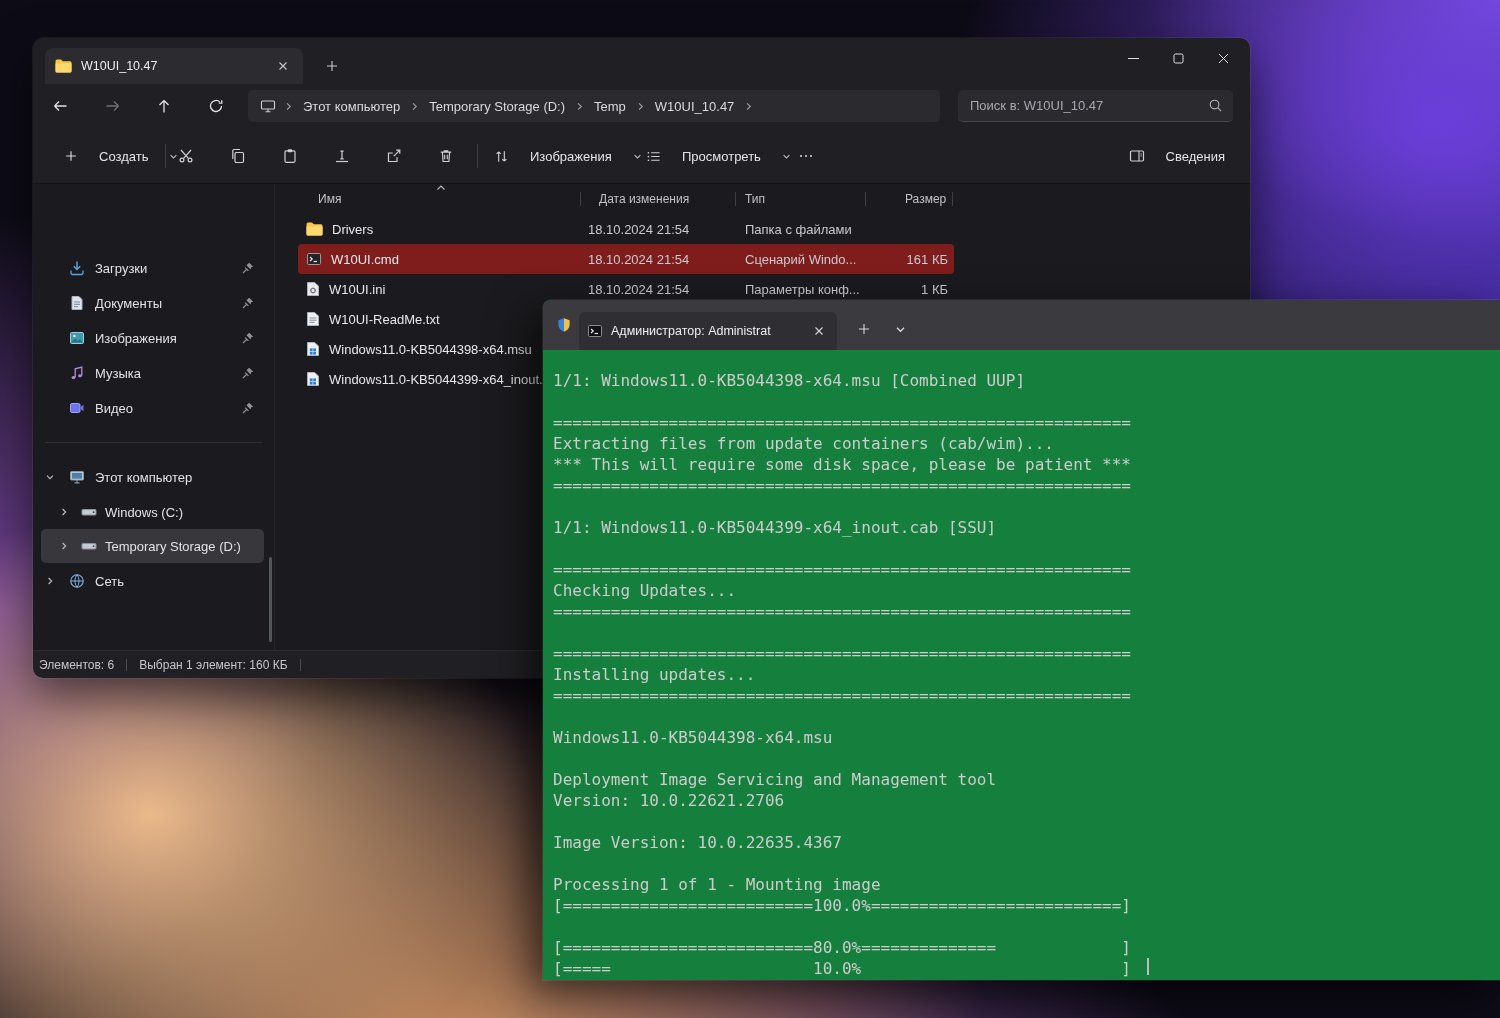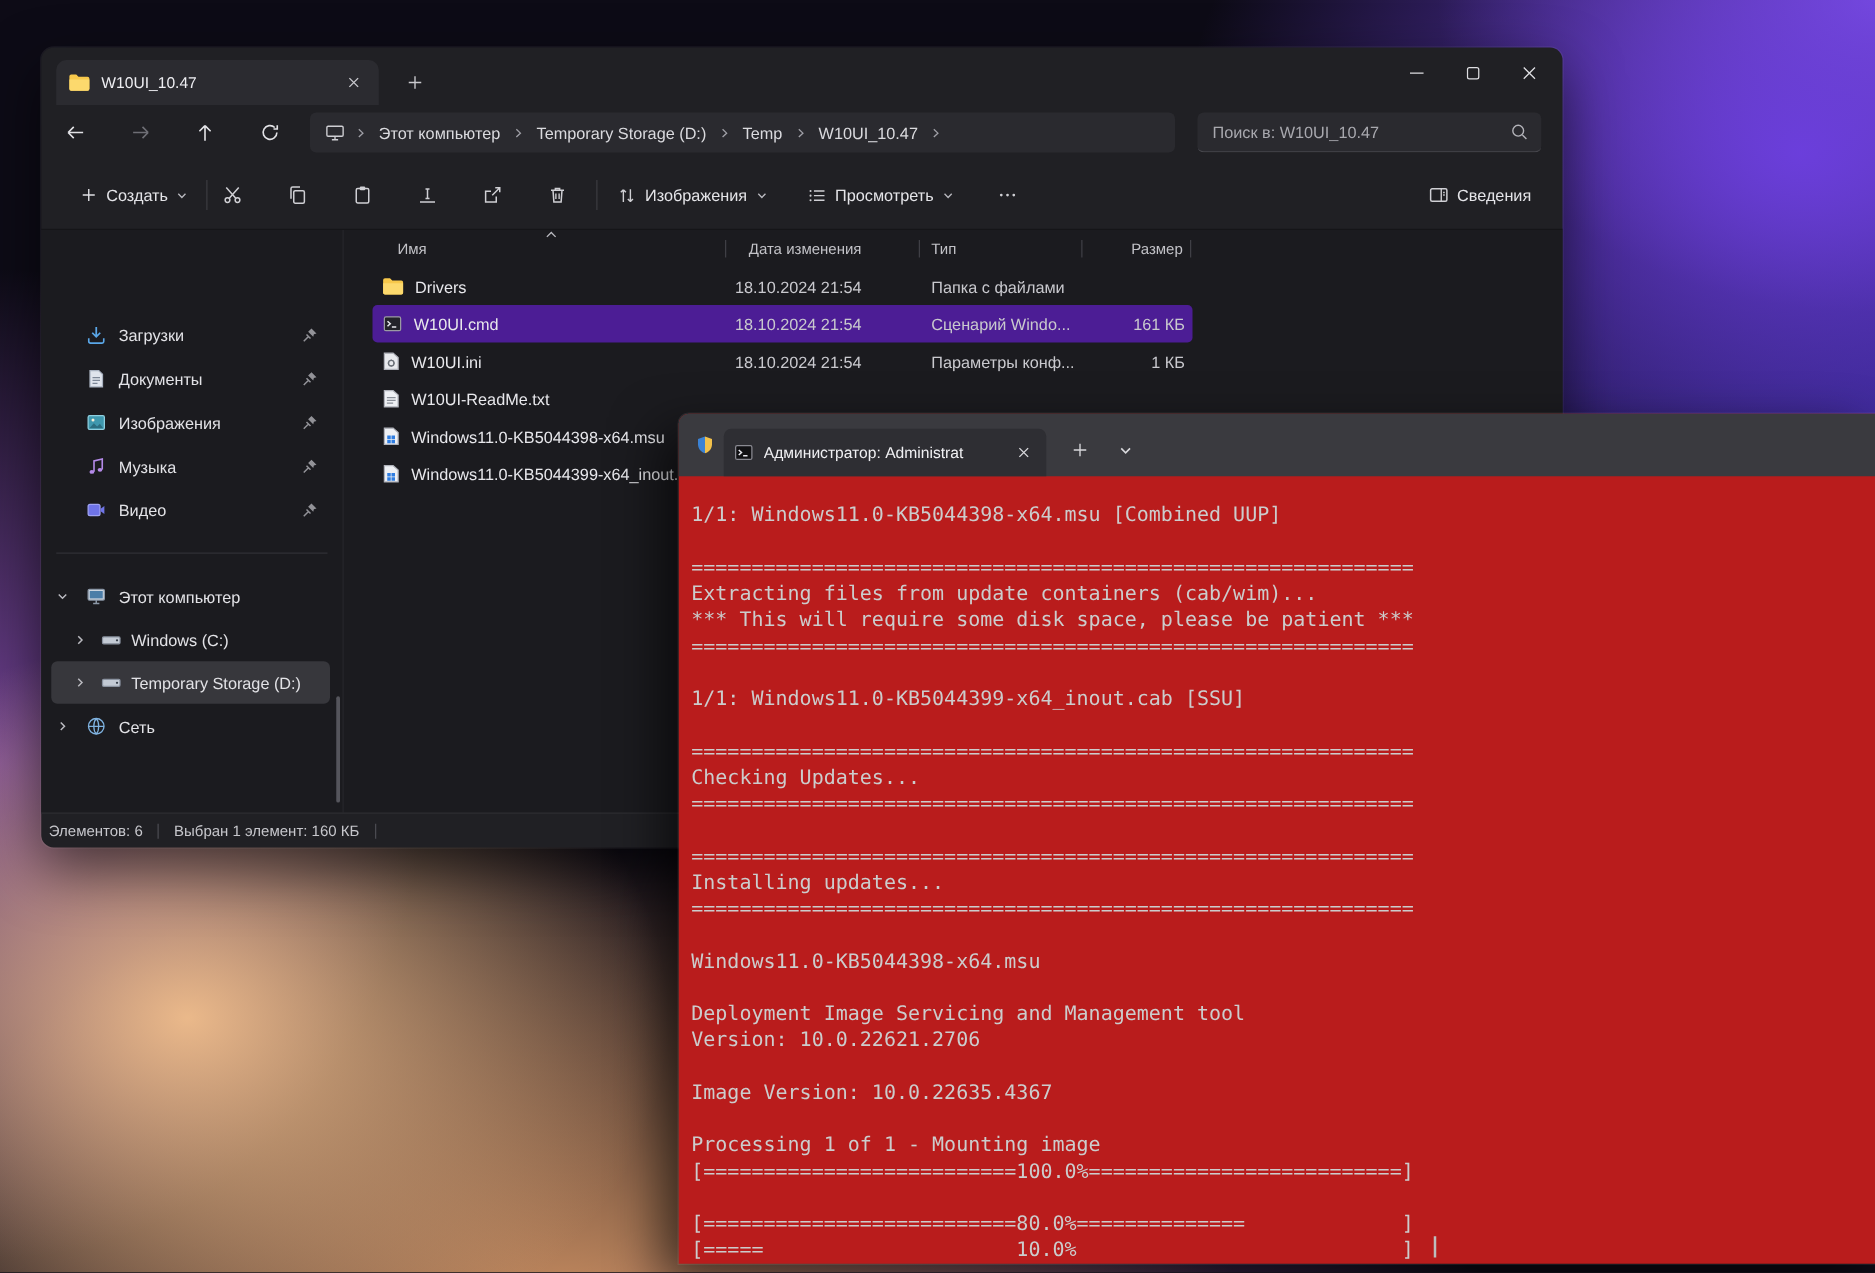--- a/index.html
+++ b/index.html
@@ -55,21 +55,21 @@
     background:#2a2a2f; border-radius:5px; border-bottom:1px solid #46464c;
   }
   .searchbox input {
     width:100%; height:100%; background:transparent; border:none; outline:none;
     color:#a8a8ae; font:13px "Liberation Sans","DejaVu Sans",sans-serif; padding:0 32px 0 12px;
   }
   .searchbox input::placeholder { color:#a8a8ae; opacity:1; }
   .search-ic { position:absolute; right:10px; top:8px; }
 
   .ex-toolbar { position:absolute; left:0; top:90px; right:0; height:56px; border-bottom:1px solid #151518; }
-  .tb-btn { position:absolute; top:10px; height:36px; display:flex; align-items:center; gap:7px; padding:0 9px; border-radius:5px; color:#e4e4e8; }
+  .tb-btn { position:absolute; top:10px; height:36px; display:flex; align-items:center; gap:21px; padding:0 9px; border-radius:5px; color:#e4e4e8; }
   .tb-ic { position:absolute; top:10px; width:34px; height:36px; display:flex; align-items:center; justify-content:center; border-radius:5px; }
   .tb-sep { position:absolute; top:16px; width:1px; height:24px; background:#3a3a3f; }
 
   .ex-body { position:absolute; left:0; top:146px; right:0; bottom:28px; background:#1b1b1f; }
   .ex-sidebar { position:absolute; left:0; top:0; width:242px; bottom:0; border-right:1px solid #26262b; }
   .sb-item { position:absolute; left:8px; right:10px; height:34px; border-radius:5px; display:flex; align-items:center; }
   .sb-item.sel { background:#37373c; }
   .sb-chev { position:absolute; width:10px; }
   .sb-ic { position:absolute; }
   .sb-label { position:absolute; color:#e2e2e6; white-space:nowrap; }
@@ -80,34 +80,34 @@
   .ex-main { position:absolute; left:242px; right:0; top:0; bottom:0; }
   .hdr { position:absolute; left:23px; top:0; width:656px; height:30px; display:flex; align-items:center; color:#c2c2c7; font-size:12px; }
   .hc-name { width:282px; padding-left:20px; }
   .hc-date { width:155px; padding-left:19px; }
   .hc-type { width:130px; padding-left:10px; }
   .hc-size { width:87px; padding-left:40px; }
   .hdr-vsep { position:absolute; top:8px; width:1px; height:14px; background:#3f3f45; }
   .sort-caret { position:absolute; left:138px; top:0; }
   .rows { position:absolute; left:23px; top:30px; width:656px; }
   .row { height:30px; display:flex; align-items:center; border-radius:4px; }
-  .row.sel { background:#4c1d95; }
+  .row.sel { background:#7f1d1d; }
   .c-name { width:282px; display:flex; align-items:center; gap:9px; padding-left:8px; color:#e8e8ec; white-space:nowrap; overflow:hidden; }
   .c-date { width:155px; padding-left:8px; color:#c9c9ce; }
   .c-type { width:130px; padding-left:10px; color:#c9c9ce; white-space:nowrap; overflow:hidden; }
   .c-size { width:87px; padding-right:4px; text-align:right; color:#c9c9ce; }
 
   .ex-status { position:absolute; left:0; right:0; bottom:0; height:28px; border-top:1px solid #2c2c31; display:flex; align-items:center; gap:12px; padding:0 0 0 6px; font-size:12px; color:#c6c6cb; }
   .st-sep { width:1px; height:12px; background:#4a4a50; }
 
   
   .terminal {
     position:absolute; left:543px; top:300px; width:957px; height:680px; z-index:2;
-    background:#b91c1c; border-radius:8px 0 0 0;
-    box-shadow:-14px 14px 40px rgba(0,0,0,.6); outline:1px solid rgba(255,255,255,.08);margin-top:31px;
+    background:#15803d; border-radius:8px 0 0 0;
+    box-shadow:-14px 14px 40px rgba(0,0,0,.6); outline:1px solid rgba(255,255,255,.08);
   }
   .term-tabbar { position:absolute; left:0; top:0; right:0; height:50px; background:#3a3a3f; border-radius:8px 0 0 0; }
   .term-shield { position:absolute; left:13px; top:17px; }
   .term-tab {
     position:absolute; left:36px; top:12px; width:258px; height:38px;
     background:#2e2e33; border-radius:6px 6px 0 0;
     display:flex; align-items:center; gap:8px; padding:0 8px;
   }
   .term-tab-title { flex:1; font-size:12.5px; color:#f0f0f3; white-space:nowrap; overflow:hidden; }
   .term-btn { position:absolute; top:16px; width:30px; height:26px; display:flex; align-items:center; justify-content:center; border-radius:4px; }

